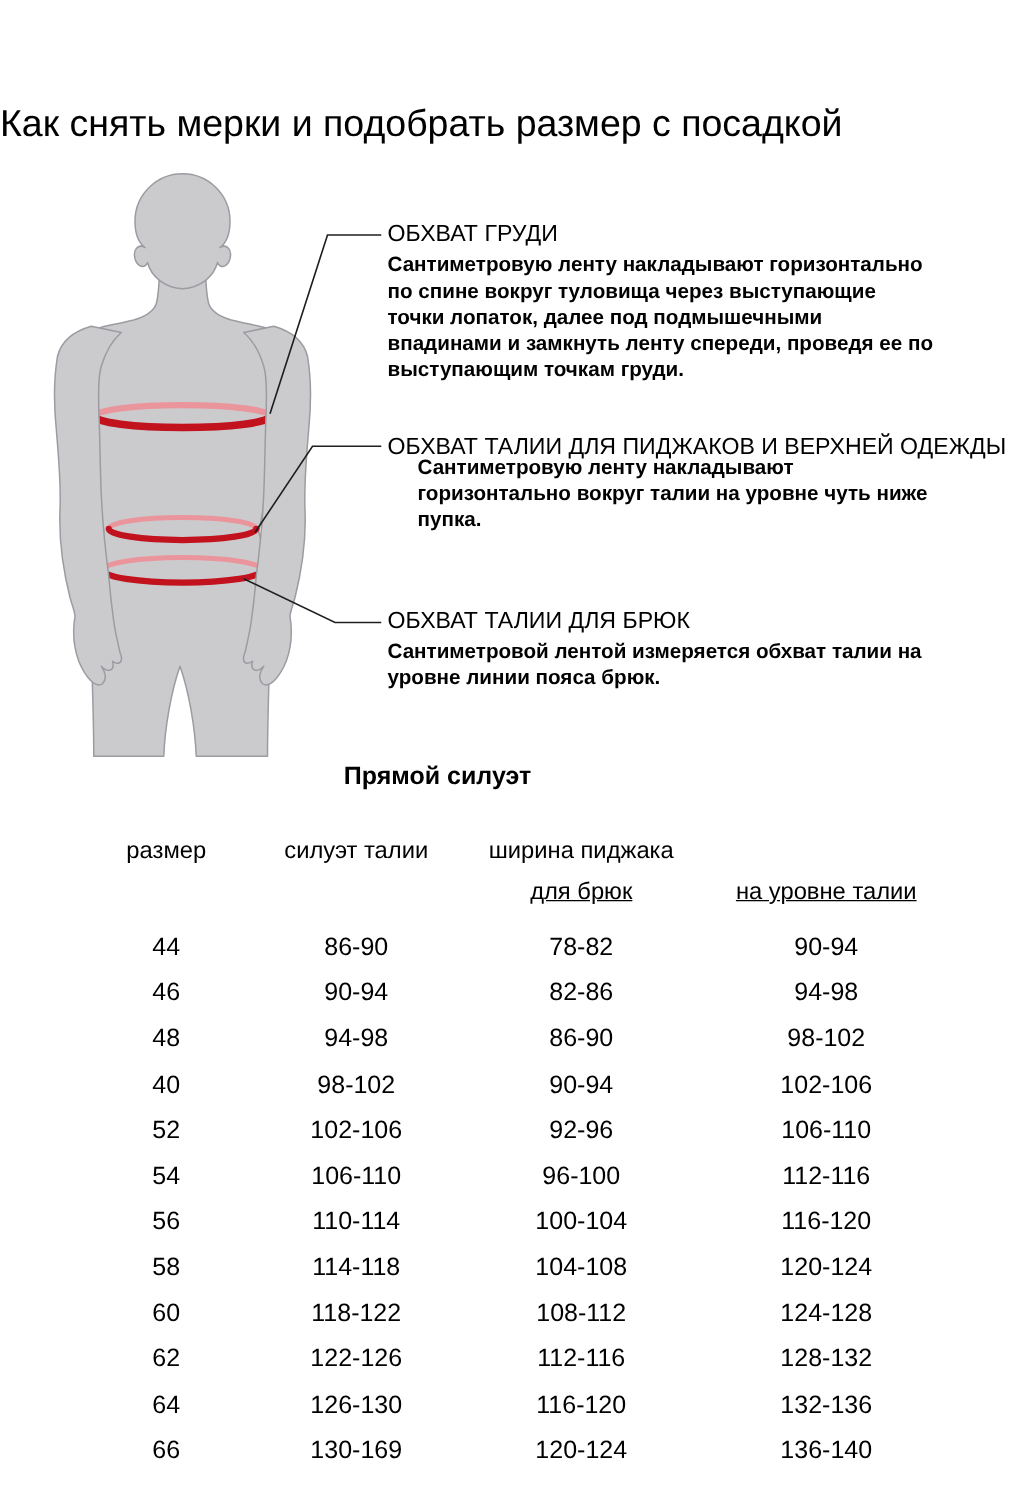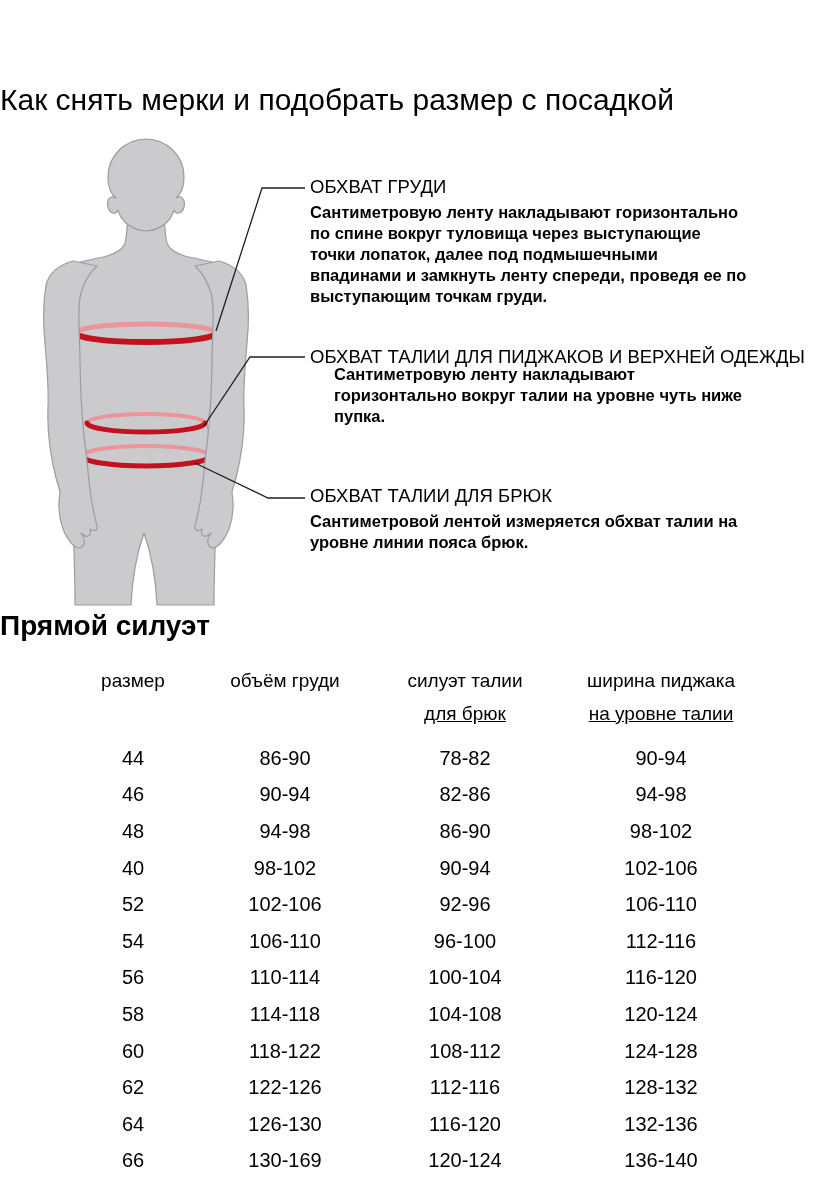--- a/index.html
+++ b/index.html
@@ -21,22 +21,22 @@
     left:310px;font-size:18.5px;font-weight:400;line-height:22px;white-space:nowrap;
   }
   .m-desc{
     left:310px;font-size:16.5px;font-weight:700;line-height:21px;
   }
   .m-desc.d1{top:202px;width:440px;}
   .m-desc.d2{top:364px;width:415px;margin-left:24px;}
   .m-desc.d3{top:511px;width:478px;}
   .h1pos{top:176px;} .h2pos{top:346px;} .h3pos{top:485px;}
   .table-title{
-    top:611px;left:0;width:700px;text-align:left;
-    font-size:28px;font-weight:700;line-height:1.05;
+    top:611px;left:0;width:700px;text-align:center;
+    font-size:20px;font-weight:700;line-height:1.05;
   }
   .size-table{left:83px;top:664px;width:696px;}
   .trow{display:grid;grid-template-columns:100px 204px 156px 236px;}
   .trow .tcell{
     display:flex;justify-content:center;text-align:center;
   }
   .hrow1{height:39px;}
   .hrow1 .tcell{align-items:flex-start;padding-top:6px;font-size:19px;}
   .hrow2{height:37px;text-decoration:underline;}
   .hrow2 .tcell{align-items:flex-start;font-size:19px;}
@@ -147,21 +147,20 @@
 <div class="abs m-heading h2pos">ОБХВАТ ТАЛИИ ДЛЯ ПИДЖАКОВ И ВЕРХНЕЙ ОДЕЖДЫ</div>
 <div class="abs m-desc d2">Сантиметровую  ленту накладывают горизонтально вокруг талии на уровне чуть ниже пупка.</div>
 
 <div class="abs m-heading h3pos">ОБХВАТ ТАЛИИ ДЛЯ БРЮК</div>
 <div class="abs m-desc d3">Сантиметровой лентой измеряется обхват талии на уровне линии пояса брюк.</div>
 
 <div class="abs table-title">Прямой силуэт</div>
 <div class="abs size-table">
     <div class="trow hrow1">
       <div class="tcell">размер</div>
-      <div class="tcell">объём груди</div>
       <div class="tcell">силуэт талии</div>
       <div class="tcell">ширина пиджака</div>
     </div>
     <div class="trow hrow2">
       <div class="tcell"></div>
       <div class="tcell"></div>
       <div class="tcell">для брюк</div>
       <div class="tcell">на уровне талии</div>
     </div>
     <div class="trow drow">

